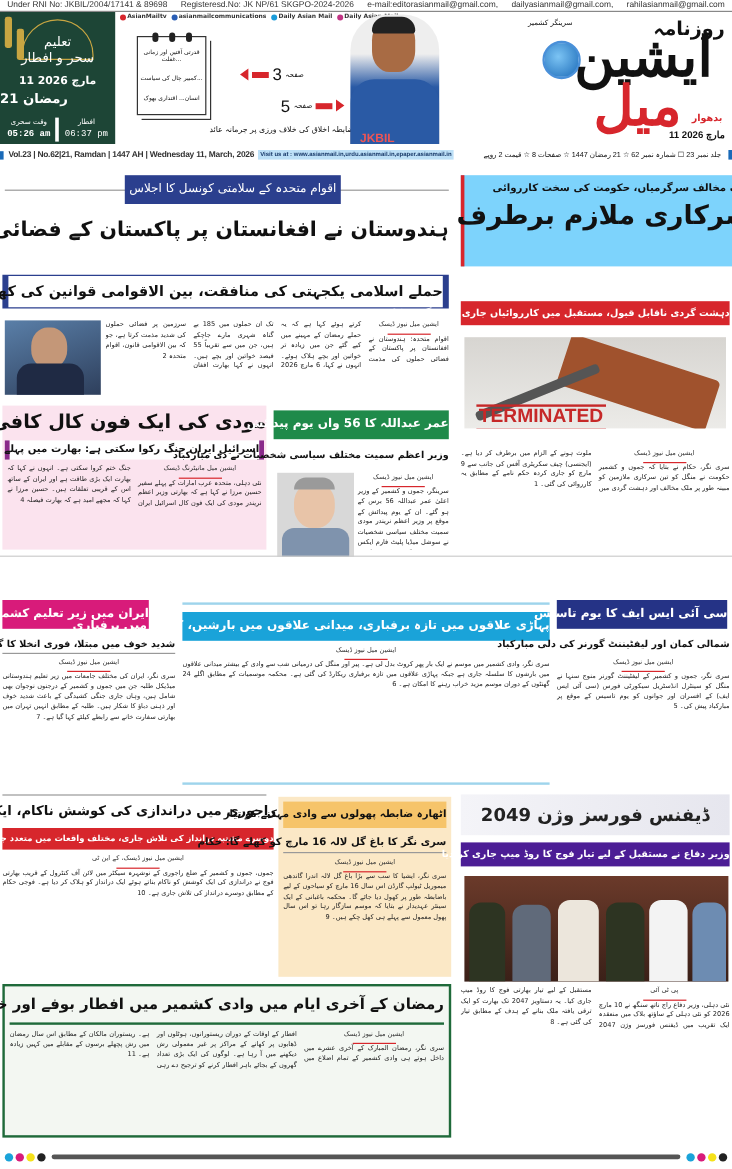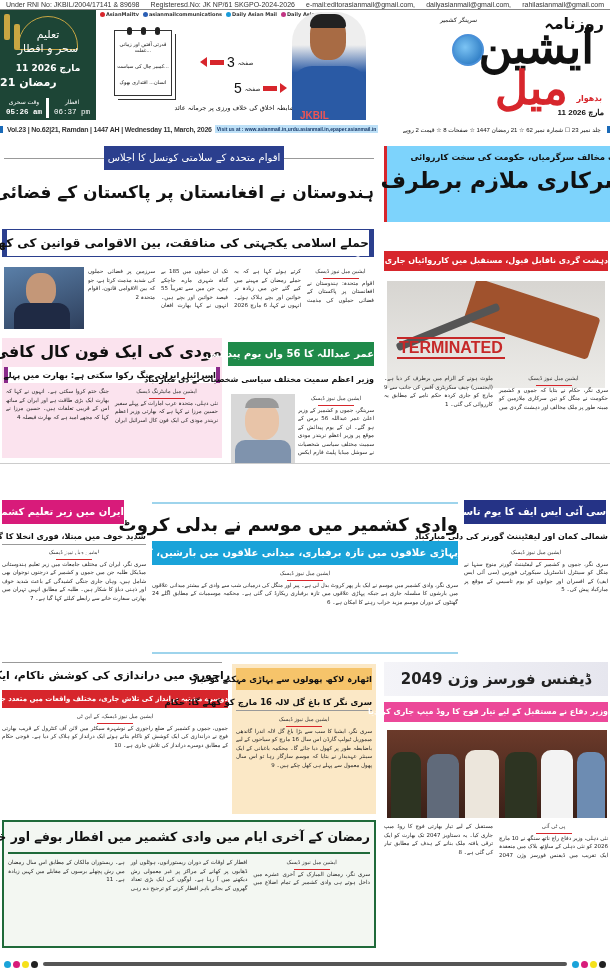--- a/index.html
+++ b/index.html
@@ -46,21 +46,21 @@
 .datebar{left:0;top:120px;width:610px;height:18px;background:#fff;font-family:"Liberation Sans",sans-serif;display:flex;align-items:center;font-size:7px;white-space:nowrap}
 .datebar .vol{font-weight:bold;color:#333;padding-left:4px;border-left:3px solid #1a6ab8;font-size:7px;letter-spacing:-.2px}
 .datebar .visit{background:#bde0f7;color:#1a3a6a;font-weight:bold;font-size:5px;padding:1px 2px;margin:0 3px}
 .datebar .urdu{direction:rtl;flex:1;text-align:right;font-size:6px;padding-right:6px;border-right:3px solid #1a6ab8}
 .hr{height:1px;background:#999}
 .blueBox{background:#2b3f8e;color:#fff;text-align:center}
 .greenBox{background:#1f8a4a;color:#fff;text-align:center}
 .redBox{background:#d7262c;color:#fff;text-align:center}
 .pinkBox{background:#d81b7a;color:#fff;text-align:center}
 .navyBox{background:#253386;color:#fff;text-align:center}
-.purpleBox{background:#ec4899;color:#fff;text-align:center}
+.purpleBox{background:#4c1d95;color:#fff;text-align:center}
 .cyanBox{background:#1aa3d9;color:#fff;text-align:center}
 .head-lg{font-weight:bold;direction:rtl;text-align:center;white-space:nowrap}
 .byline{font-size:5.5px;text-align:center;color:#333;direction:rtl}
 .byline:after{content:"";display:block;margin:2px auto 0;width:36px;height:1px;background:#d7262c}
 .col{direction:rtl;text-align:justify;font-size:5.5px;line-height:8.5px;color:#222;overflow:hidden}
 .photo{background:#bbb;overflow:hidden;position:absolute}
 .tabBar{border-left:5px solid #2b3f8e;border-right:5px solid #2b3f8e}
 .footer{left:0;top:954px;width:610px;height:20px;display:flex;align-items:center;padding:0 4px;gap:2px}
 .footer .c{width:7px;height:7px;border-radius:50%}
 .footer .line{flex:1;height:4px;background:#555;border-radius:3px;margin:0 3px}
@@ -170,21 +170,21 @@
 <div class="abs col" style="left:88px;top:267px;width:286px;height:62px;column-count:4;column-gap:6px">
   <div class="byline">ایشین میل نیوز ڈیسک</div>
   <span>اقوام متحدہ: ہندوستان نے افغانستان پر پاکستان کے فضائی حملوں کی مذمت کرتے ہوئے کہا ہے کہ یہ حملے رمضان کے مہینے میں کیے گئے جن میں زیادہ تر خواتین اور بچے ہلاک ہوئے۔ انہوں نے کہا، 6 مارچ 2026 تک ان حملوں میں 185 بے گناہ شہری مارے جاچکے ہیں، جن میں سے تقریباً 55 فیصد خواتین اور بچے ہیں۔ انہوں نے کہا بھارت افغان سرزمین پر فضائی حملوں کی شدید مذمت کرتا ہے، جو کہ بین الاقوامی قانون، اقوام متحدہ 2</span>
 </div>
 
 <div class="abs" style="left:384px;top:146px;width:268px;height:76px;background:#7dd3fc;border-left:3px solid #d7262c;border-right:3px solid #d7262c">
   <div class="head-lg" style="font-size:8.5px;margin-top:6px">ملک مخالف سرگرمیاں، حکومت کی سخت کارروائی</div>
   <div class="head-lg" style="font-size:22px;margin-top:6px">3 سرکاری ملازم برطرف</div>
 </div>
 <div class="abs redBox head-lg" style="left:384px;top:251px;width:224px;height:20px;font-size:8px;line-height:20px">دہشت گردی ناقابل قبول، مستقبل میں کارروائیاں جاری رہیں گی: حکام</div>
-<div class="photo" style="left:387px;top:281px;width:218px;height:107px;background:linear-gradient(#d7d5d1,#ecebe8)">
+<div class="photo" style="left:387px;top:281px;width:218px;height:76px;background:linear-gradient(#d7d5d1,#ecebe8)">
   <div style="position:absolute;left:80px;top:16px;width:130px;height:44px;background:#a0522d;transform:rotate(18deg);border-radius:4px"></div>
   <div style="position:absolute;left:6px;top:42px;width:110px;height:8px;background:#555;transform:rotate(-22deg);border-radius:3px"></div>
   <div style="position:absolute;left:10px;top:56px;color:#c62828;font-size:16px;font-weight:bold;font-family:'Liberation Sans',sans-serif;border-top:2px solid #c62828;border-bottom:2px solid #c62828;padding:0 2px">TERMINATED</div>
 </div>
 <div class="abs col" style="left:384px;top:374px;width:224px;height:78px;column-count:2;column-gap:6px">
   <div class="byline">ایشین میل نیوز ڈیسک</div>
   <span>سری نگر، حکام نے بتایا کہ جموں و کشمیر حکومت نے منگل کو تین سرکاری ملازمین کو مبینہ طور پر ملک مخالف اور دہشت گردی میں ملوث ہونے کے الزام میں برطرف کر دیا ہے۔ (ایجنسی) چیف سکریٹری آفس کی جانب سے 9 مارچ کو جاری کردہ حکم نامے کے مطابق یہ کارروائی کی گئی۔ 1</span>
 </div>
 
 <div class="abs" style="left:2px;top:338px;width:220px;height:120px;background:#fbe3ee">
@@ -211,21 +211,20 @@
 <div class="abs hr" style="left:0;top:463px;width:610px;background:#ccc"></div>
 
 <div class="abs pinkBox head-lg" style="left:2px;top:500px;width:122px;height:24px;font-size:10px;line-height:24px">ایران میں زیر تعلیم کشمیری طلبا</div>
 <div class="abs head-lg" style="left:2px;top:530px;width:144px;font-size:8px;line-height:14px;border-bottom:1px solid #999">شدید خوف میں مبتلا، فوری انخلا کا گزارش: والدین</div>
 <div class="abs col" style="left:2px;top:548px;width:144px;height:100px">
   <div class="byline">ایشین میل نیوز ڈیسک</div>
   <span>سری نگر، ایران کی مختلف جامعات میں زیر تعلیم ہندوستانی میڈیکل طلبہ جن میں جموں و کشمیر کے درجنوں نوجوان بھی شامل ہیں، وہاں جاری جنگی کشیدگی کے باعث شدید خوف اور ذہنی دباؤ کا شکار ہیں۔ طلبہ کے مطابق انہیں تہران میں بھارتی سفارت خانے سے رابطے کیلئے کہا گیا ہے۔ 7</span>
 </div>
 
 <div class="abs" style="left:152px;top:502px;width:306px;height:152px;border-top:2px solid #9ed4ec;border-bottom:2px solid #9ed4ec">
-  <div class="head-lg" style="font-size:18px;margin-top:10px">وادی کشمیر میں موسم نے بدلی کروٹ</div>
   <div class="cyanBox head-lg" style="margin-top:6px;height:24px;font-size:10px;line-height:24px">پہاڑی علاقوں میں تازہ برفباری، میدانی علاقوں میں بارشیں، کرگل میں برفباری</div>
   <div class="col" style="margin-top:4px;height:76px;column-count:1">
     <div class="byline">ایشین میل نیوز ڈیسک</div>
     <span>سری نگر، وادی کشمیر میں موسم نے ایک بار پھر کروٹ بدل لی ہے۔ پیر اور منگل کی درمیانی شب سے وادی کے بیشتر میدانی علاقوں میں بارشوں کا سلسلہ جاری ہے جبکہ پہاڑی علاقوں میں تازہ برفباری ریکارڈ کی گئی ہے۔ محکمہ موسمیات کے مطابق اگلے 24 گھنٹوں کے دوران موسم مزید خراب رہنے کا امکان ہے۔ 6</span>
   </div>
 </div>
 
 <div class="abs navyBox head-lg" style="left:464px;top:500px;width:142px;height:24px;font-size:10px;line-height:24px">سی آئی ایس ایف کا یوم تاسیس</div>
 <div class="abs head-lg" style="left:464px;top:530px;width:144px;font-size:8px;line-height:14px">شمالی کمان اور لیفٹیننٹ گورنر کی دلی مبارکباد</div>
 <div class="abs col" style="left:464px;top:548px;width:144px;height:100px">
@@ -235,21 +234,21 @@
 
 <div class="abs hr" style="left:2px;top:662px;width:220px"></div>
 <div class="abs head-lg" style="left:2px;top:666px;width:228px;font-size:11px;line-height:20px">راجوری میں دراندازی کی کوشش ناکام، ایک درانداز ہلاک</div>
 <div class="abs redBox head-lg" style="left:2px;top:690px;width:226px;height:18px;font-size:7px;line-height:18px">دوسرے مشتبہ درانداز کی تلاش جاری، مختلف واقعات میں متعدد جوان جاں بحق</div>
 <div class="abs col" style="left:2px;top:712px;width:226px;height:100px">
   <div class="byline">ایشین میل نیوز ڈیسک، کے این ٹی</div>
   <span>جموں، جموں و کشمیر کے ضلع راجوری کے نوشہرہ سیکٹر میں لائن آف کنٹرول کے قریب بھارتی فوج نے دراندازی کی ایک کوشش کو ناکام بناتے ہوئے ایک درانداز کو ہلاک کر دیا ہے۔ فوجی حکام کے مطابق دوسرے درانداز کی تلاش جاری ہے۔ 10</span>
 </div>
 
 <div class="abs" style="left:232px;top:664px;width:144px;height:150px;background:#fbe8c6">
-  <div class="head-lg" style="background:#f6c46a;font-size:8.5px;line-height:22px;margin:4px 4px 0">اٹھارہ لاکھ پھولوں سے پہاڑی مہکنے کو تیار</div>
+  <div class="head-lg" style="background:#f6c46a;font-size:8.5px;line-height:22px;margin:4px 4px 0">اٹھارہ ضابطہ پھولوں سے وادی مہکنے کو تیار</div>
   <div class="head-lg" style="font-size:8.5px;line-height:16px;margin-top:4px;border-bottom:1px solid #999;margin-left:4px;margin-right:4px">سری نگر کا باغ گل لالہ 16 مارچ کو کھلے گا: حکام</div>
   <div class="col" style="margin:4px 4px 0;height:96px">
     <div class="byline">ایشین میل نیوز ڈیسک</div>
     <span>سری نگر، ایشیا کا سب سے بڑا باغ گل لالہ اندرا گاندھی میموریل ٹیولپ گارڈن اس سال 16 مارچ کو سیاحوں کے لیے باضابطہ طور پر کھول دیا جائے گا۔ محکمہ باغبانی کے ایک سینئر عہدیدار نے بتایا کہ موسم سازگار رہا تو اس سال پھول معمول سے پہلے ہی کھل چکے ہیں۔ 9</span>
   </div>
 </div>
 
 <div class="abs" style="left:384px;top:662px;width:224px;height:34px;background:linear-gradient(90deg,#f4f4f8,#e6e6ee)">
   <div class="head-lg" style="font-size:15px;line-height:34px;color:#222">ڈیفنس فورسز وژن 2049</div>
 </div>

